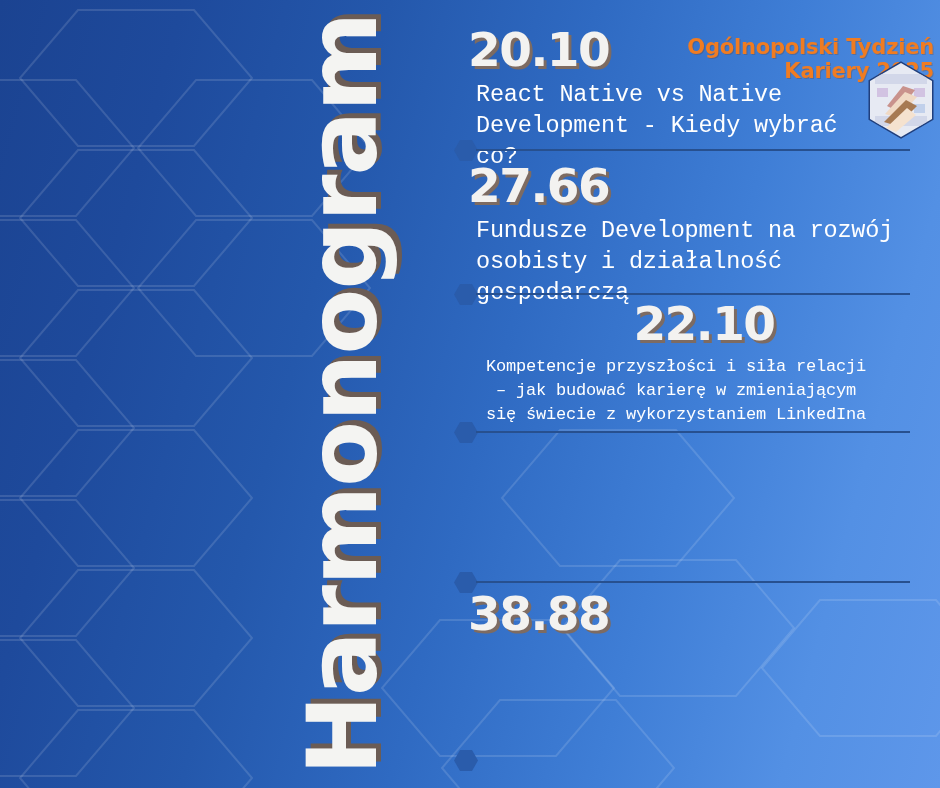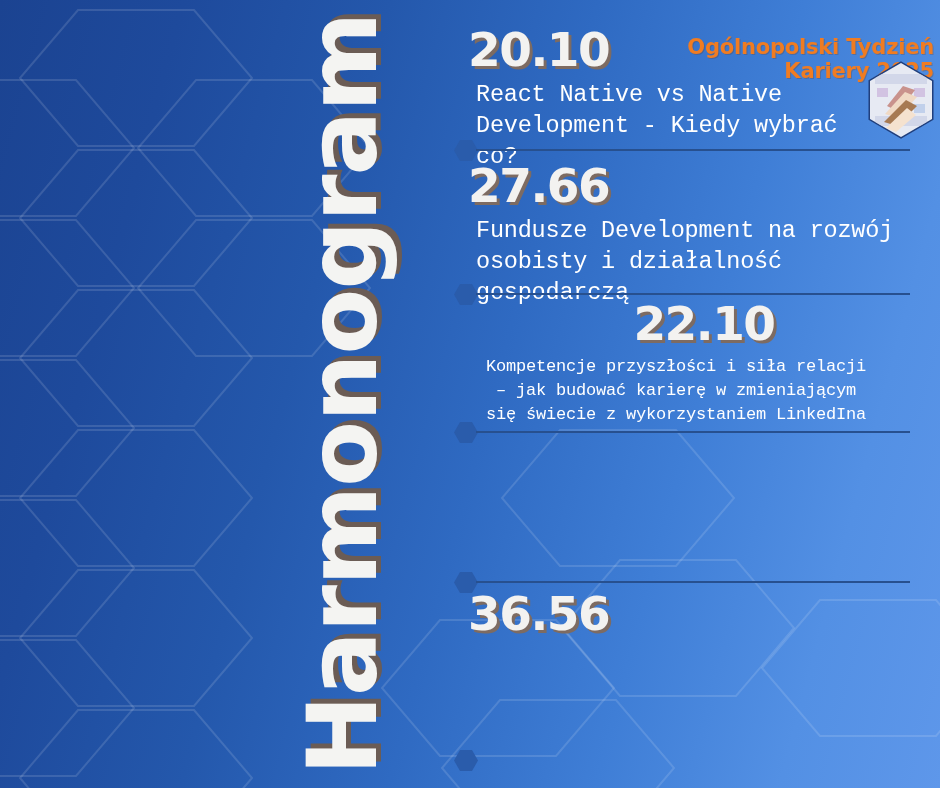--- a/index.html
+++ b/index.html
@@ -224,21 +224,21 @@
       <div class="hexdot"></div>
       <div class="rule"></div>
     </div>
 
     <div class="sep" style="top:570px;">
       <div class="hexdot"></div>
       <div class="rule"></div>
     </div>
 
     <div class="entry" style="top:590px;">
-      <div class="entry-date">36.56</div>
+      <div class="entry-date">38.88</div>
     </div>
     <div class="sep no-rule" style="top:748px;">
       <div class="hexdot"></div>
 
     </div>
 
   </div>
 </div>
 
 </body></html>

